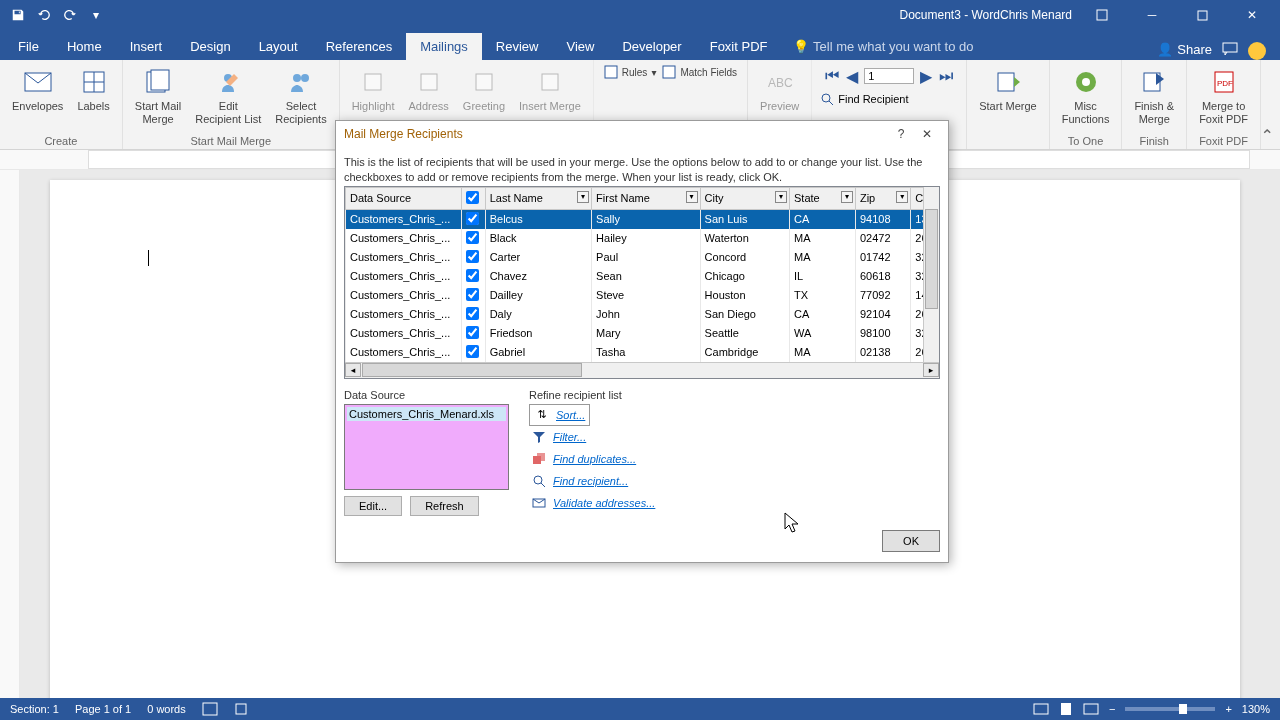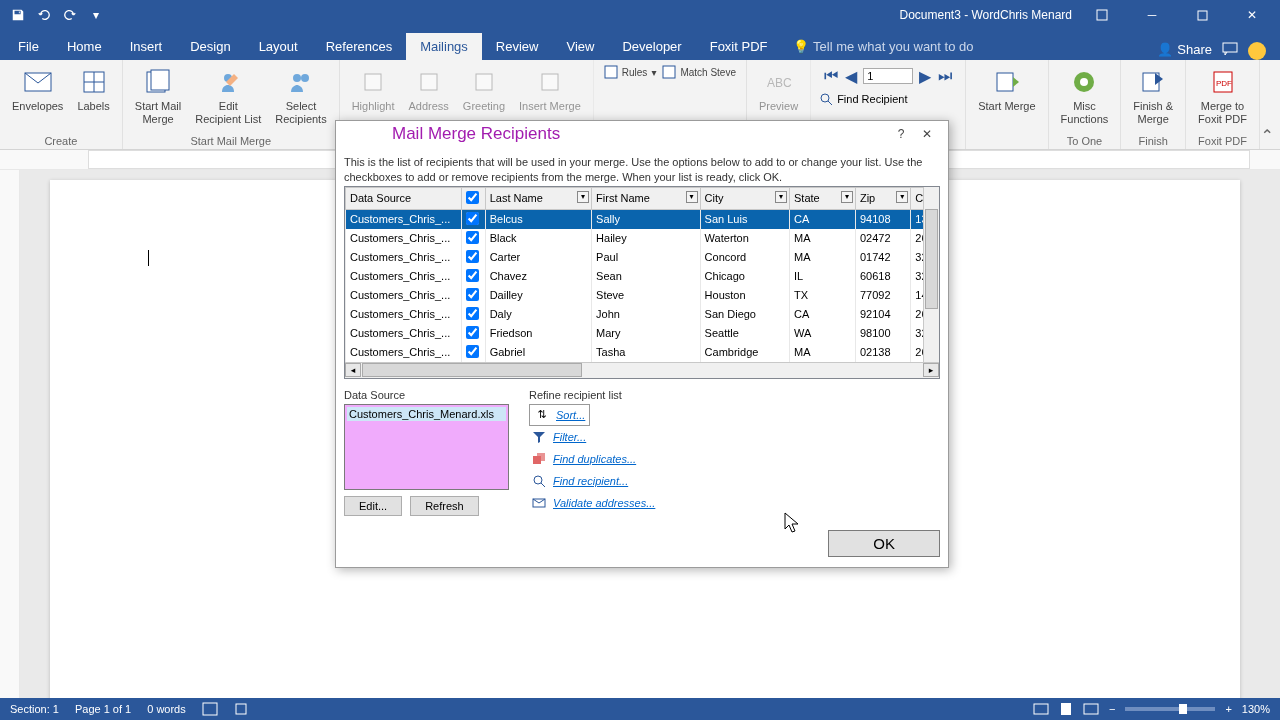--- a/index.html
+++ b/index.html
@@ -47,21 +47,21 @@
 
 
 .statusbar { position: absolute; bottom: 0; left: 0; right: 0; height: 22px; background: #2b579a; color: #fff; font-size: 11px; display: flex; align-items: center; padding: 0 10px; gap: 16px; }
 .statusbar .right{margin-left:auto;display:flex;align-items:center;gap:10px;}
 .zoom-slider{width:90px;height:4px;background:#6f8ec0;position:relative;}
 .zoom-thumb{position:absolute;left:60%;top:-3px;width:8px;height:10px;background:#fff;}
 
 
 .dialog { position: absolute; left: 335px; top: 120px; width: 614px; background: #fff; border: 1px solid #9b9b9b; box-shadow: 2px 2px 10px rgba(0,0,0,.3); font-size: 12px; }
 .dlg-title { height: 26px; display: flex; align-items: center; padding: 0 8px; background: #fff; }
-.dlg-title-text { flex: 1; font-size: 17px; color: #a21caf; margin-left: 48px; }
+.dlg-title-text { flex: 1; font-size: 12px; color: #a16207; }
 .dlg-tbtn { width: 26px; height: 22px; display:flex;align-items:center;justify-content:center;color:#444;cursor:pointer;}
 .dlg-body { padding: 8px 8px 10px; }
 .dlg-instr { font-size: 11px; color: #333; line-height: 1.35; margin-bottom: 1px; }
 
 
 .tbl-wrap { border: 1px solid #828790; position: relative; }
 .tbl { width: 100%; border-collapse: collapse; font-size: 11px; }
 .tbl th { background: #f0f0f0; border: 1px solid #c8c8c8; padding: 3px 4px; text-align: left; font-weight: normal; position: relative; white-space:nowrap;}
 .tbl th .dd { position:absolute; right:2px; top:3px; width:12px;height:12px;border:1px solid #888;background:#f4f4f4;display:flex;align-items:center;justify-content:center;font-size:8px;}
 .tbl td { border-left: 1px solid #e8e8e8; border-right: 1px solid #e8e8e8; padding: 2px 4px; white-space:nowrap; overflow:hidden;}
@@ -80,21 +80,21 @@
 .ds-item{background:#cde6f7;padding:1px 2px;white-space:nowrap;overflow:hidden;text-overflow:ellipsis;}
 .ds-btns{display:flex;gap:8px;margin-top:6px;}
 .wbtn{border:1px solid #adadad;background:#e1e1e1;padding:3px 14px;font-size:11px;cursor:pointer;}
 .refine-list{font-size:11px;}
 .refine-item{display:flex;align-items:center;gap:6px;padding:3px 2px;}
 .refine-item a{color:#0066cc;text-decoration:underline;cursor:pointer;font-style:italic;}
 .refine-item.boxed{border:1px solid #999;padding:2px 4px;display:inline-flex;}
 .refine-icon{width:16px;height:16px;display:flex;align-items:center;justify-content:center;}
 
 .ok-row{display:flex;justify-content:flex-end;margin-top:14px;}
-.ok-btn{border:1px solid #7a7a7a;background:#e1e1e1;padding:4px 44px;font-size:15px;cursor:pointer;}
+.ok-btn{border:1px solid #7a7a7a;background:#e1e1e1;padding:4px 20px;font-size:11px;cursor:pointer;}
 
 
 .cursor-img{position:absolute;left:784px;top:512px;pointer-events:none;font-size:18px;color:#000;}
 
 svg{display:block;}
 </style>
 </head>
 <body>
 
 <div class="titlebar">
@@ -260,21 +260,21 @@
   </div>
   <div class="rgroup">
     <div class="small-row">
       <div><svg width="14" height="14">
             <rect x="1" y="1" width="12" height="12" fill="#fff" stroke="#2b579a"></rect>
           </svg><span>Rules</span> ▾</div>
       <div>
           <svg width="14" height="14">
             <rect x="1" y="1" width="12" height="12" fill="#fff" stroke="#2b579a"></rect>
           </svg>
-          <span>Match Steve</span>
+          <span>Match Fields</span>
         </div>
     </div>
     <div class="rgroup-label">&nbsp;</div>
   </div>
   <div class="rgroup" style="opacity:.55">
     <div class="rgroup-items">
       <div class="rbtn">
           <div class="ricon">
             <svg width="28" height="22">
               <text x="2" y="16" font-size="12" fill="#888">ABC</text>

